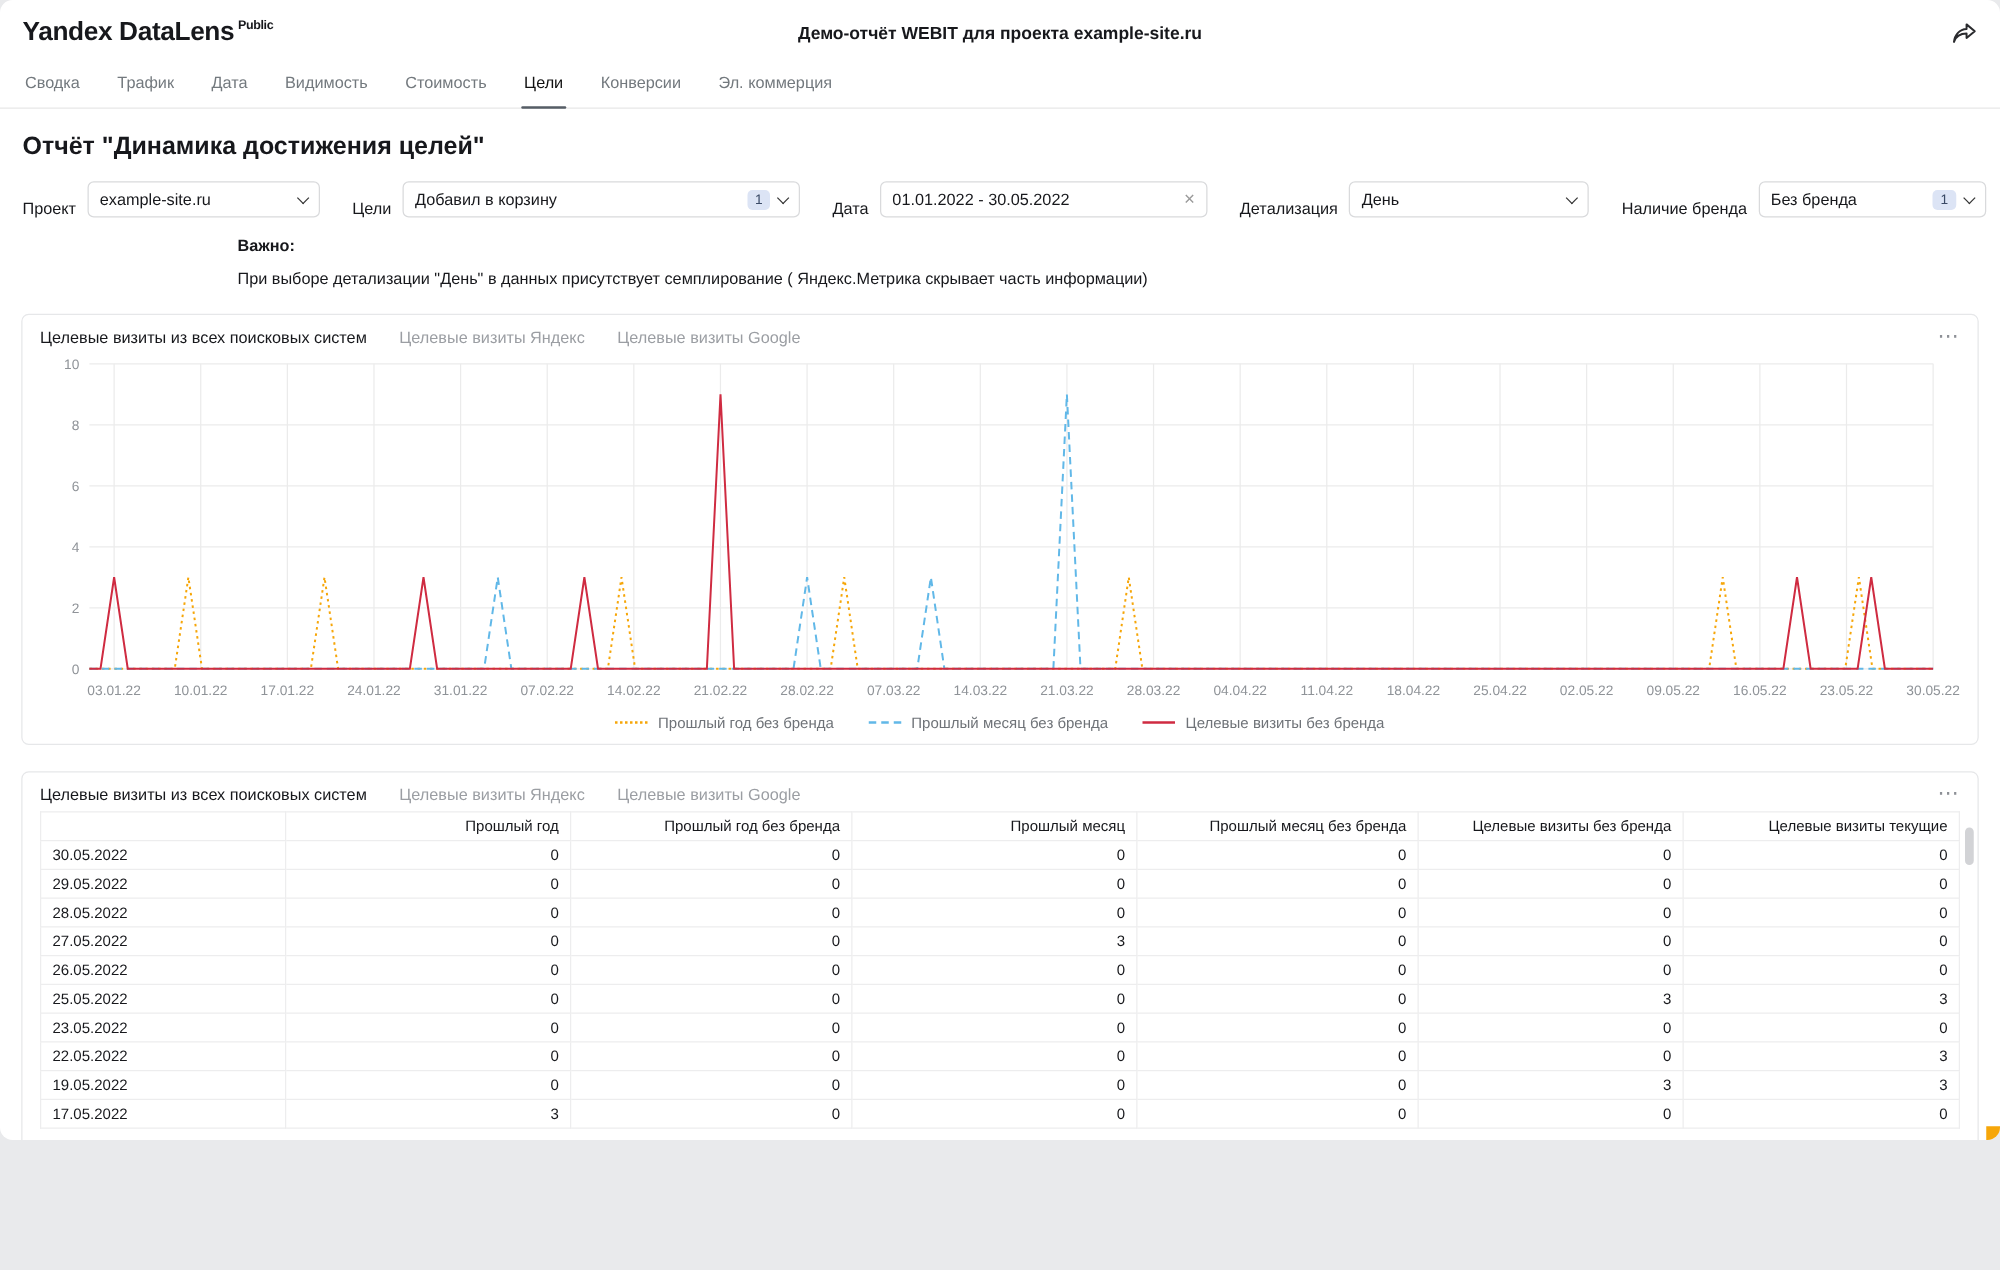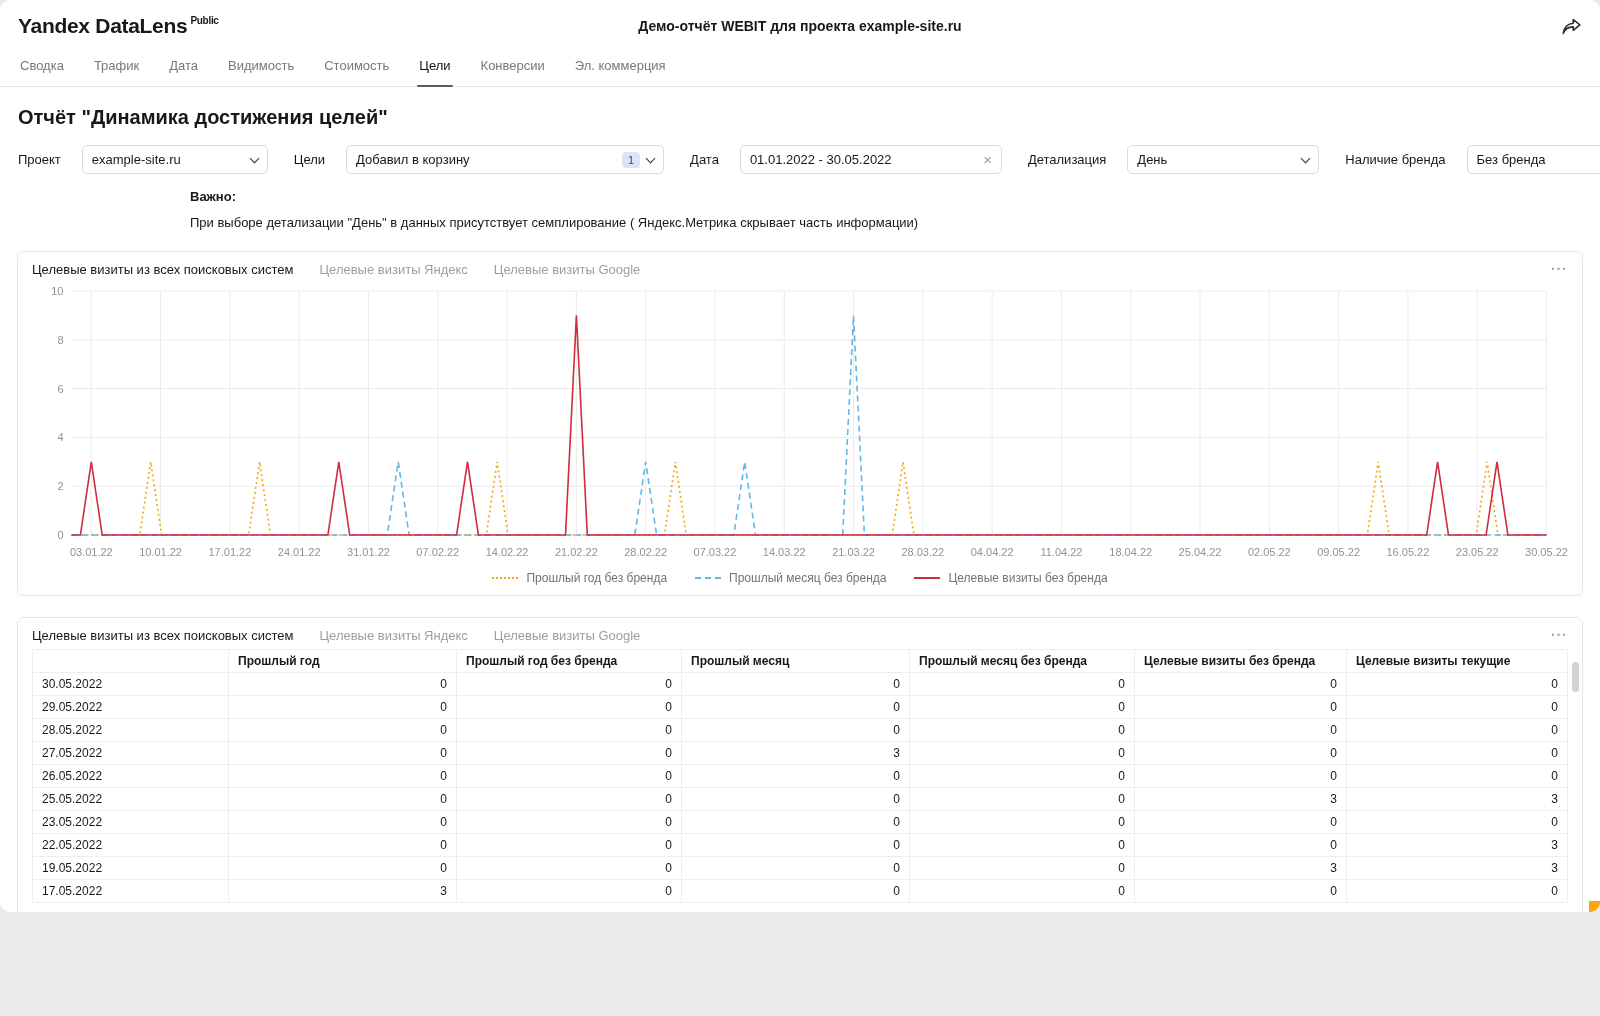--- a/index.html
+++ b/index.html
@@ -10,21 +10,21 @@
   .logo{font-size:21px;font-weight:700;letter-spacing:-0.3px;cursor:pointer;position:relative;z-index:2}
   .logo sup{font-size:10px;font-weight:700;margin-left:3px;position:relative;top:-1px}
   .dash-title{position:absolute;left:0;right:0;text-align:center;font-size:14px;font-weight:700}
   .share{margin-left:auto;cursor:pointer;position:relative;z-index:2;display:flex;align-items:center}
   .tabbar{display:flex;gap:26px;padding:2px 18px 0;border-bottom:1px solid #e8e8e8}
   .tab{font-size:13px;color:#73797e;padding:10px 2px 13px;cursor:pointer;position:relative;white-space:nowrap}
   .tab.active{color:#111}
   .tab.active::after{content:"";position:absolute;left:0;right:0;bottom:-1px;height:2px;background:#565d66;border-radius:2px}
   .page-title{font-size:20px;font-weight:700;margin:19px 18px 16px}
   .filters{display:flex;align-items:center;padding:0 18px;gap:26px}
-  .filter{display:flex;align-items:center;gap:21px}
+  .filter{display:flex;align-items:flex-end;gap:9px}
   .filter-label{font-size:13px;white-space:nowrap}
   .control{height:29px;border:1px solid #d9dadc;border-radius:5px;background:#fff;display:flex;align-items:center;gap:7px;padding:0 9px;font-size:13px;cursor:pointer}
   .control .value{flex:1;white-space:nowrap;overflow:hidden}
   .badge{background:#dce4f5;color:#3a4a66;font-size:11px;padding:2px 6px;border-radius:4px;flex:none}
   .chev{width:7px;height:7px;border-right:1.4px solid #333;border-bottom:1.4px solid #333;transform:rotate(45deg);margin-top:-3px;flex:none}
   .clear-x{color:#9a9a9a;font-size:15px;line-height:1;flex:none}
   .filter:nth-child(1) .control{width:186px}
   .filter:nth-child(2) .control{width:318px}
   .filter:nth-child(3) .control{width:262px}
   .filter:nth-child(4) .control{width:192px}
@@ -37,21 +37,21 @@
   .card-tab.active{color:#17181c}
   .card-menu{position:absolute;top:6px;right:14px;color:#8d9096;font-size:17px;cursor:pointer;letter-spacing:1px}
   #chart{display:block;width:100%;height:282px}
   .ax{font-size:11px;fill:#8f9398;font-family:"Liberation Sans",sans-serif}
   .legend{display:flex;justify-content:center;gap:28px;padding:6px 0 4px;font-size:12px;color:#6f7378}
   .legend-item{display:flex;align-items:center;gap:8px}
   .legend-line{width:26px;border-top-width:2px;height:0}
   .table-card{height:376px;overflow:hidden}
   table{width:100%;border-collapse:collapse;table-layout:fixed;font-size:12px}
   th,td{border:1px solid #ededee;padding:3px 9px;height:23px;overflow:hidden;white-space:nowrap}
-  th{text-align:left;font-weight:700}
+  th{text-align:right;font-weight:400}
   td.num{text-align:right}
   .vscroll{position:absolute;right:3px;top:44px;width:7px;height:30px;background:#d2d3d6;border-radius:4px;cursor:pointer}
   .scroll-corner{position:absolute;right:0;bottom:0;width:11px;height:11px;background:#f6a609}
 </style>
 </head>
 <body>
 
 <div class="page">
   <header>
     <div class="logo">

